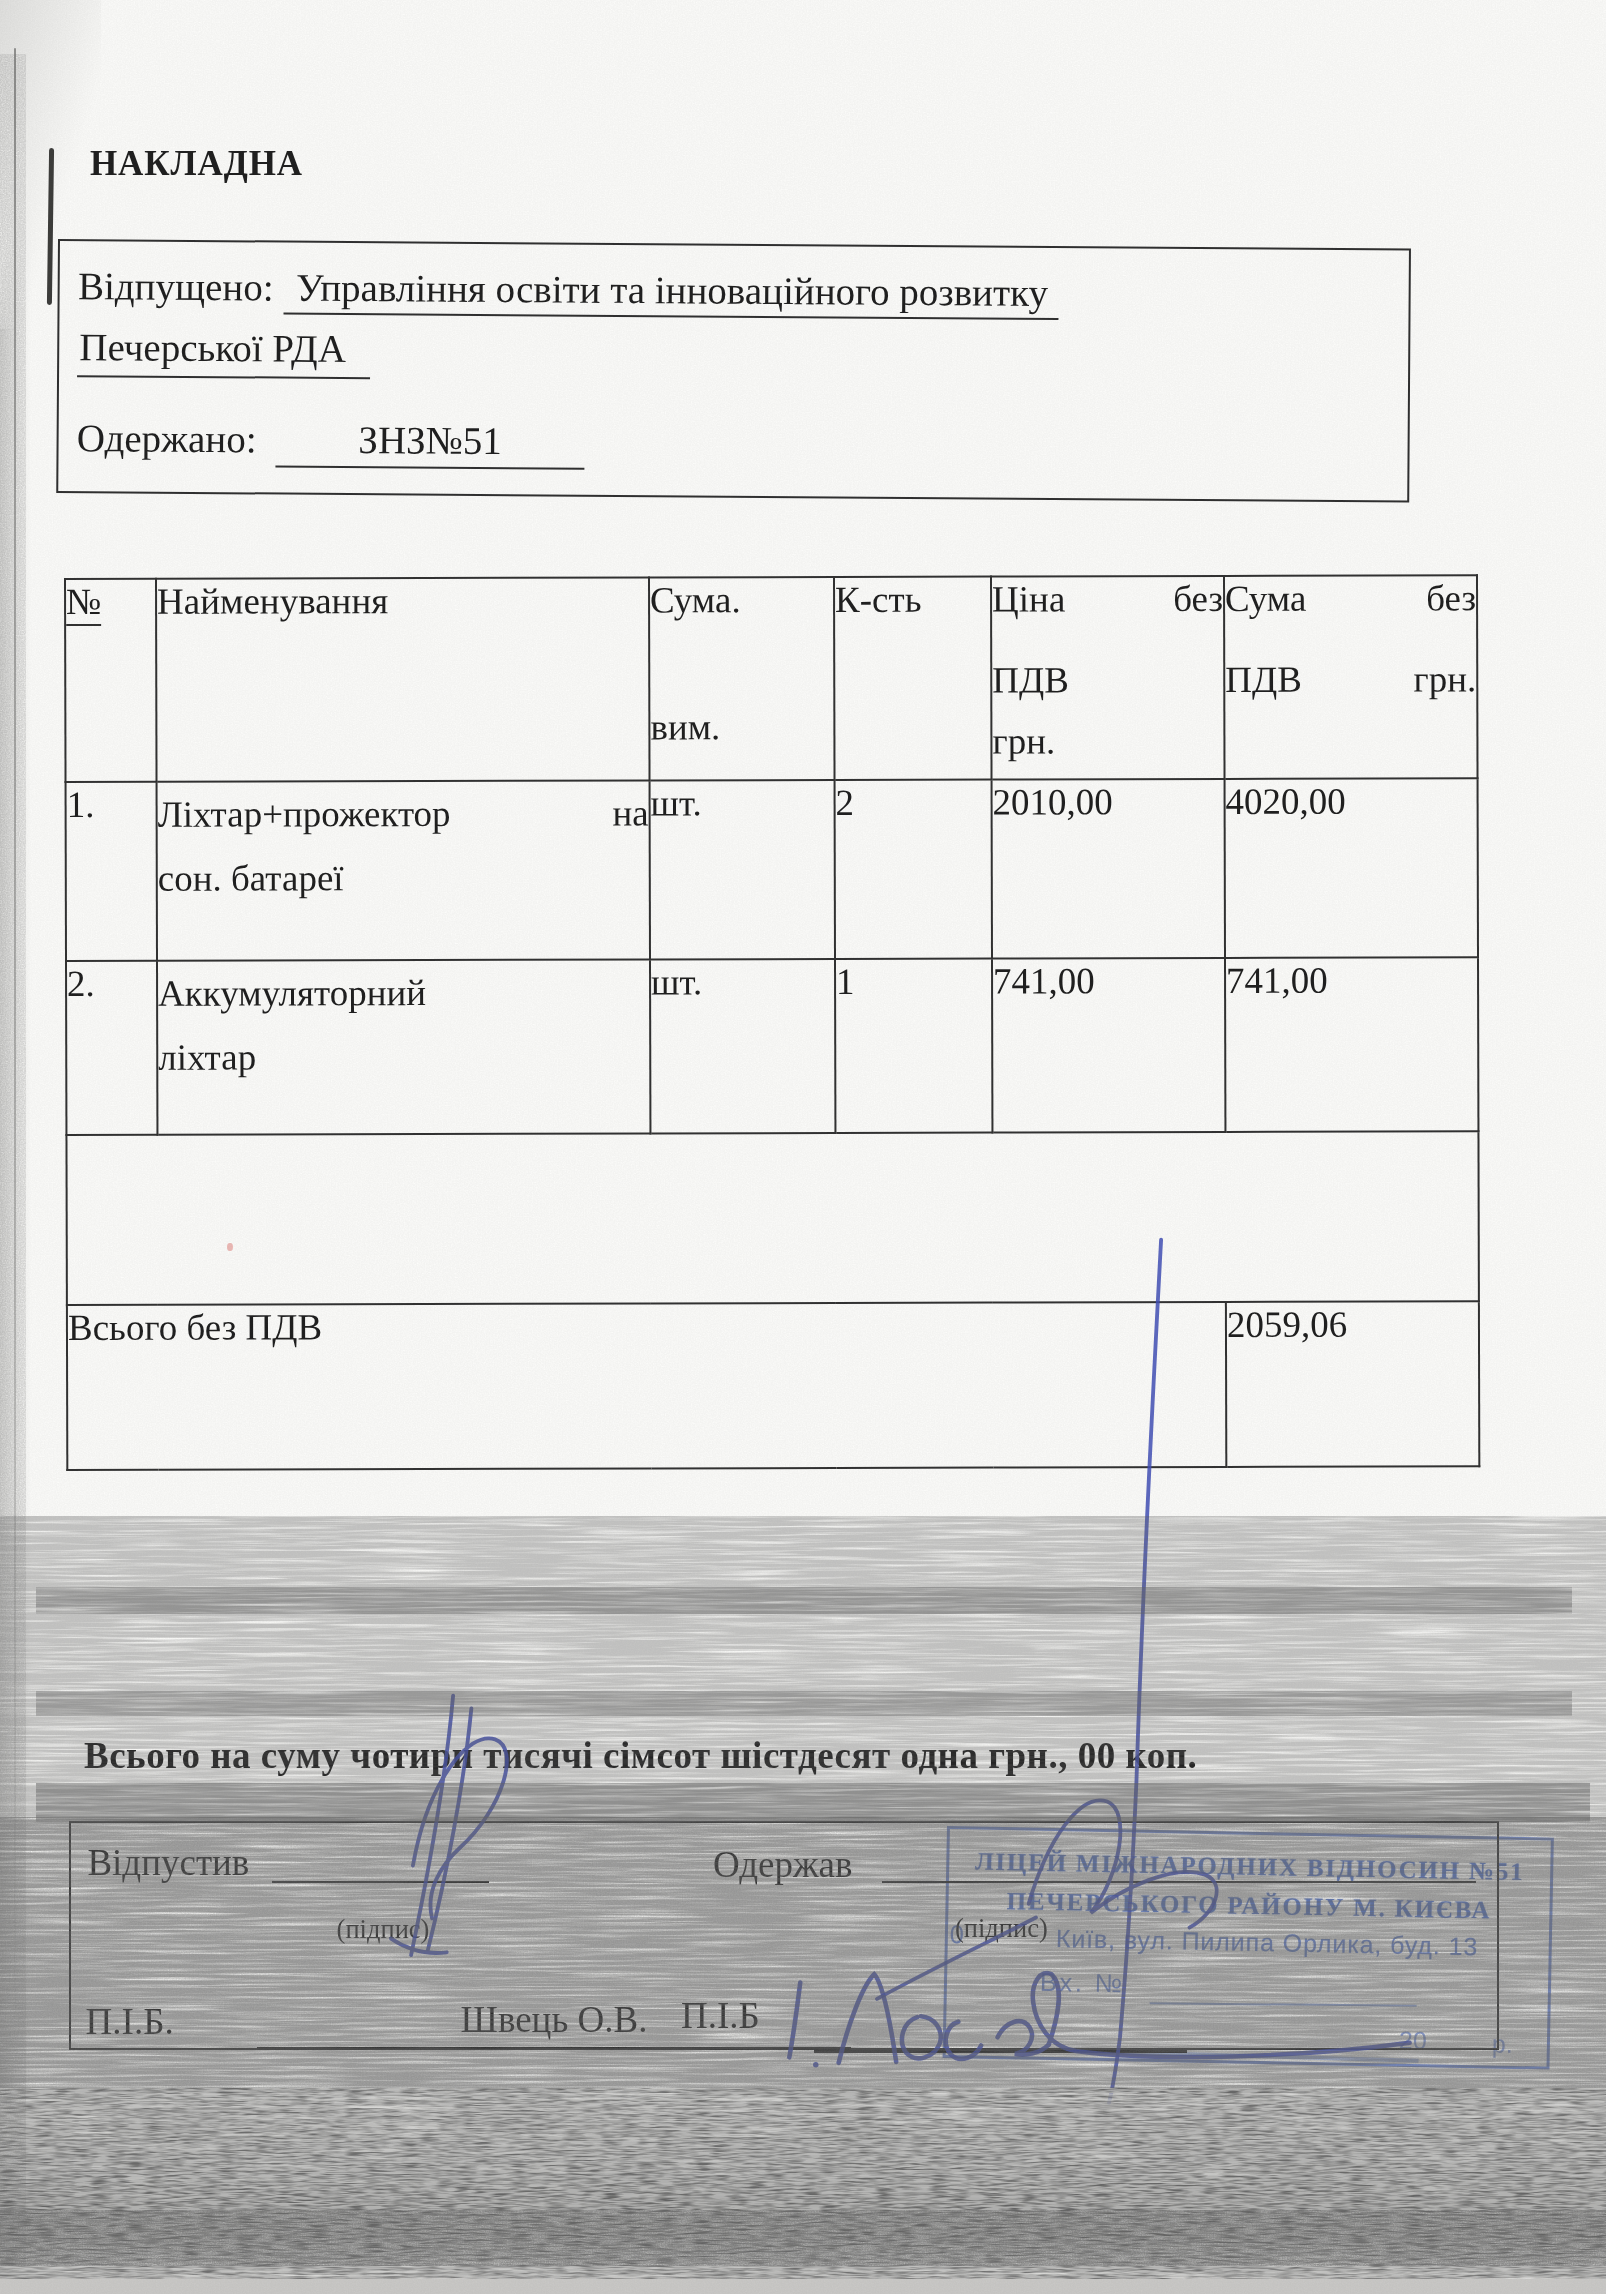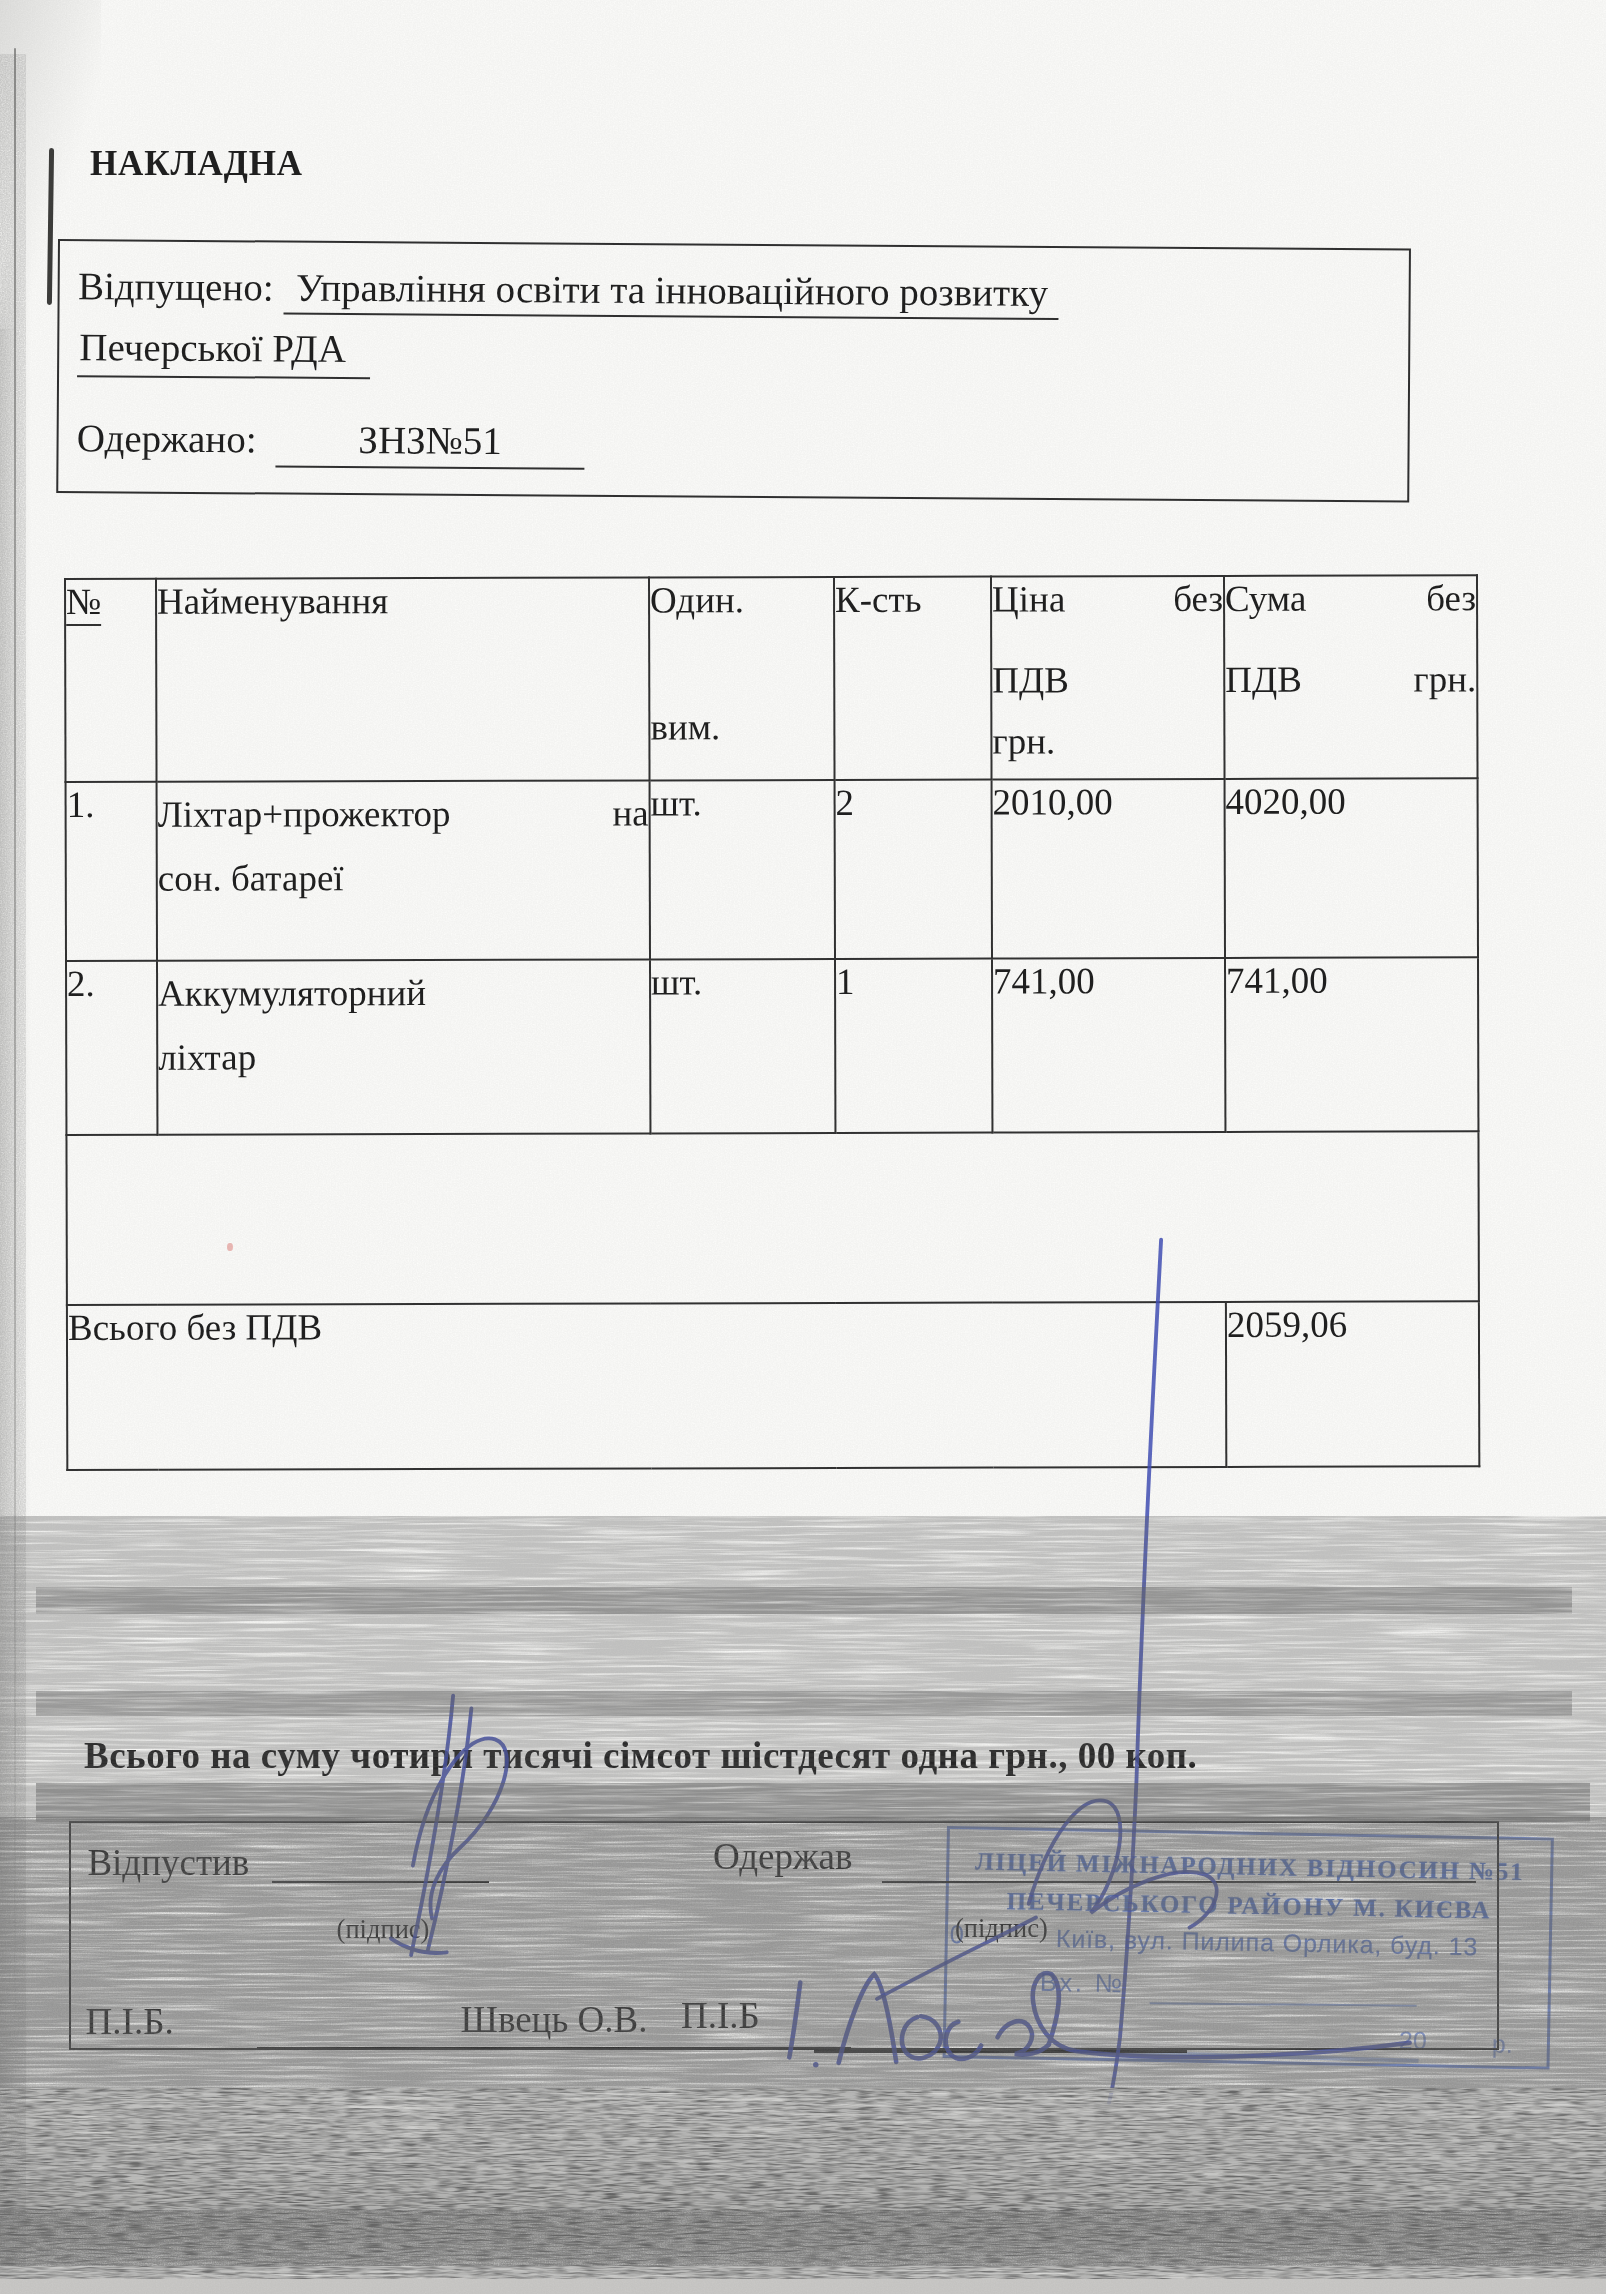--- a/index.html
+++ b/index.html
@@ -72,21 +72,21 @@
   .stl1{left:203px;top:168px;width:267px;border-top:2.7px solid rgba(122,150,216,.75);transform:rotate(-.6deg);}
   .stl2{left:102px;top:219px;width:371px;border-top:4.6px solid rgba(132,156,216,.65);transform:rotate(.5deg);}
 
   
   .sigbox{position:absolute;left:69px;top:1821px;width:1430px;height:229px;box-sizing:border-box;
     border:2.7px solid #2c2c2c;font-size:37px;z-index:5;}
   .sb{position:absolute;white-space:nowrap;}
   .sb-rel{left:16.4px;top:18.3px;}
   .ul-left{left:201px;top:20px;width:217px;height:38px;border-bottom:2.7px solid #2c2c2c;}
   .cap-left{left:161px;top:91px;width:302px;text-align:center;font-size:26.5px;}
-  .sb-rec{left:642px;top:12px;}
+  .sb-rec{left:642px;top:20px;}
   .ul-right{left:811px;top:20px;width:594px;height:38px;border-bottom:2.7px solid #2c2c2c;}
   .cap-right{left:884px;top:90px;font-size:26.5px;}
   .pib-left{left:14.6px;top:177px;}
   .ul-name-left{left:186px;top:175px;width:594px;height:49px;border-bottom:3.7px solid #222;text-align:center;}
   .pib-right{left:610px;top:171px;}
   .ul-name-right{left:743px;top:181px;width:373px;height:46px;border-bottom:3.7px solid #222;}
 
   .ink,.noise{position:absolute;left:0;top:0;width:1606px;height:2294px;pointer-events:none;}
   .ink{z-index:6;}
   .noise{z-index:9;}
@@ -131,21 +131,21 @@
         <col style="width:185px">
       <col style="width:157px">
         <col style="width:233px">
         <col style="width:253px">
     </colgroup>
     <tbody>
         <tr style="height:203px">
       <th class="hpad"><span class="num-u">№</span></th>
       <th class="hpad">Найменування</th>
       <th class="hpad">
-        <div>Один.</div>
+        <div>Сума.</div>
         <div class="mt92">вим.</div>
       </th>
       <th class="hpad">К-сть</th>
       <th class="hpad">
         <div class="jline">
               <span>Ціна</span>
               <span>без</span>
             </div>
         <div class="mt42">ПДВ</div>
         <div class="mt20">грн.</div>

